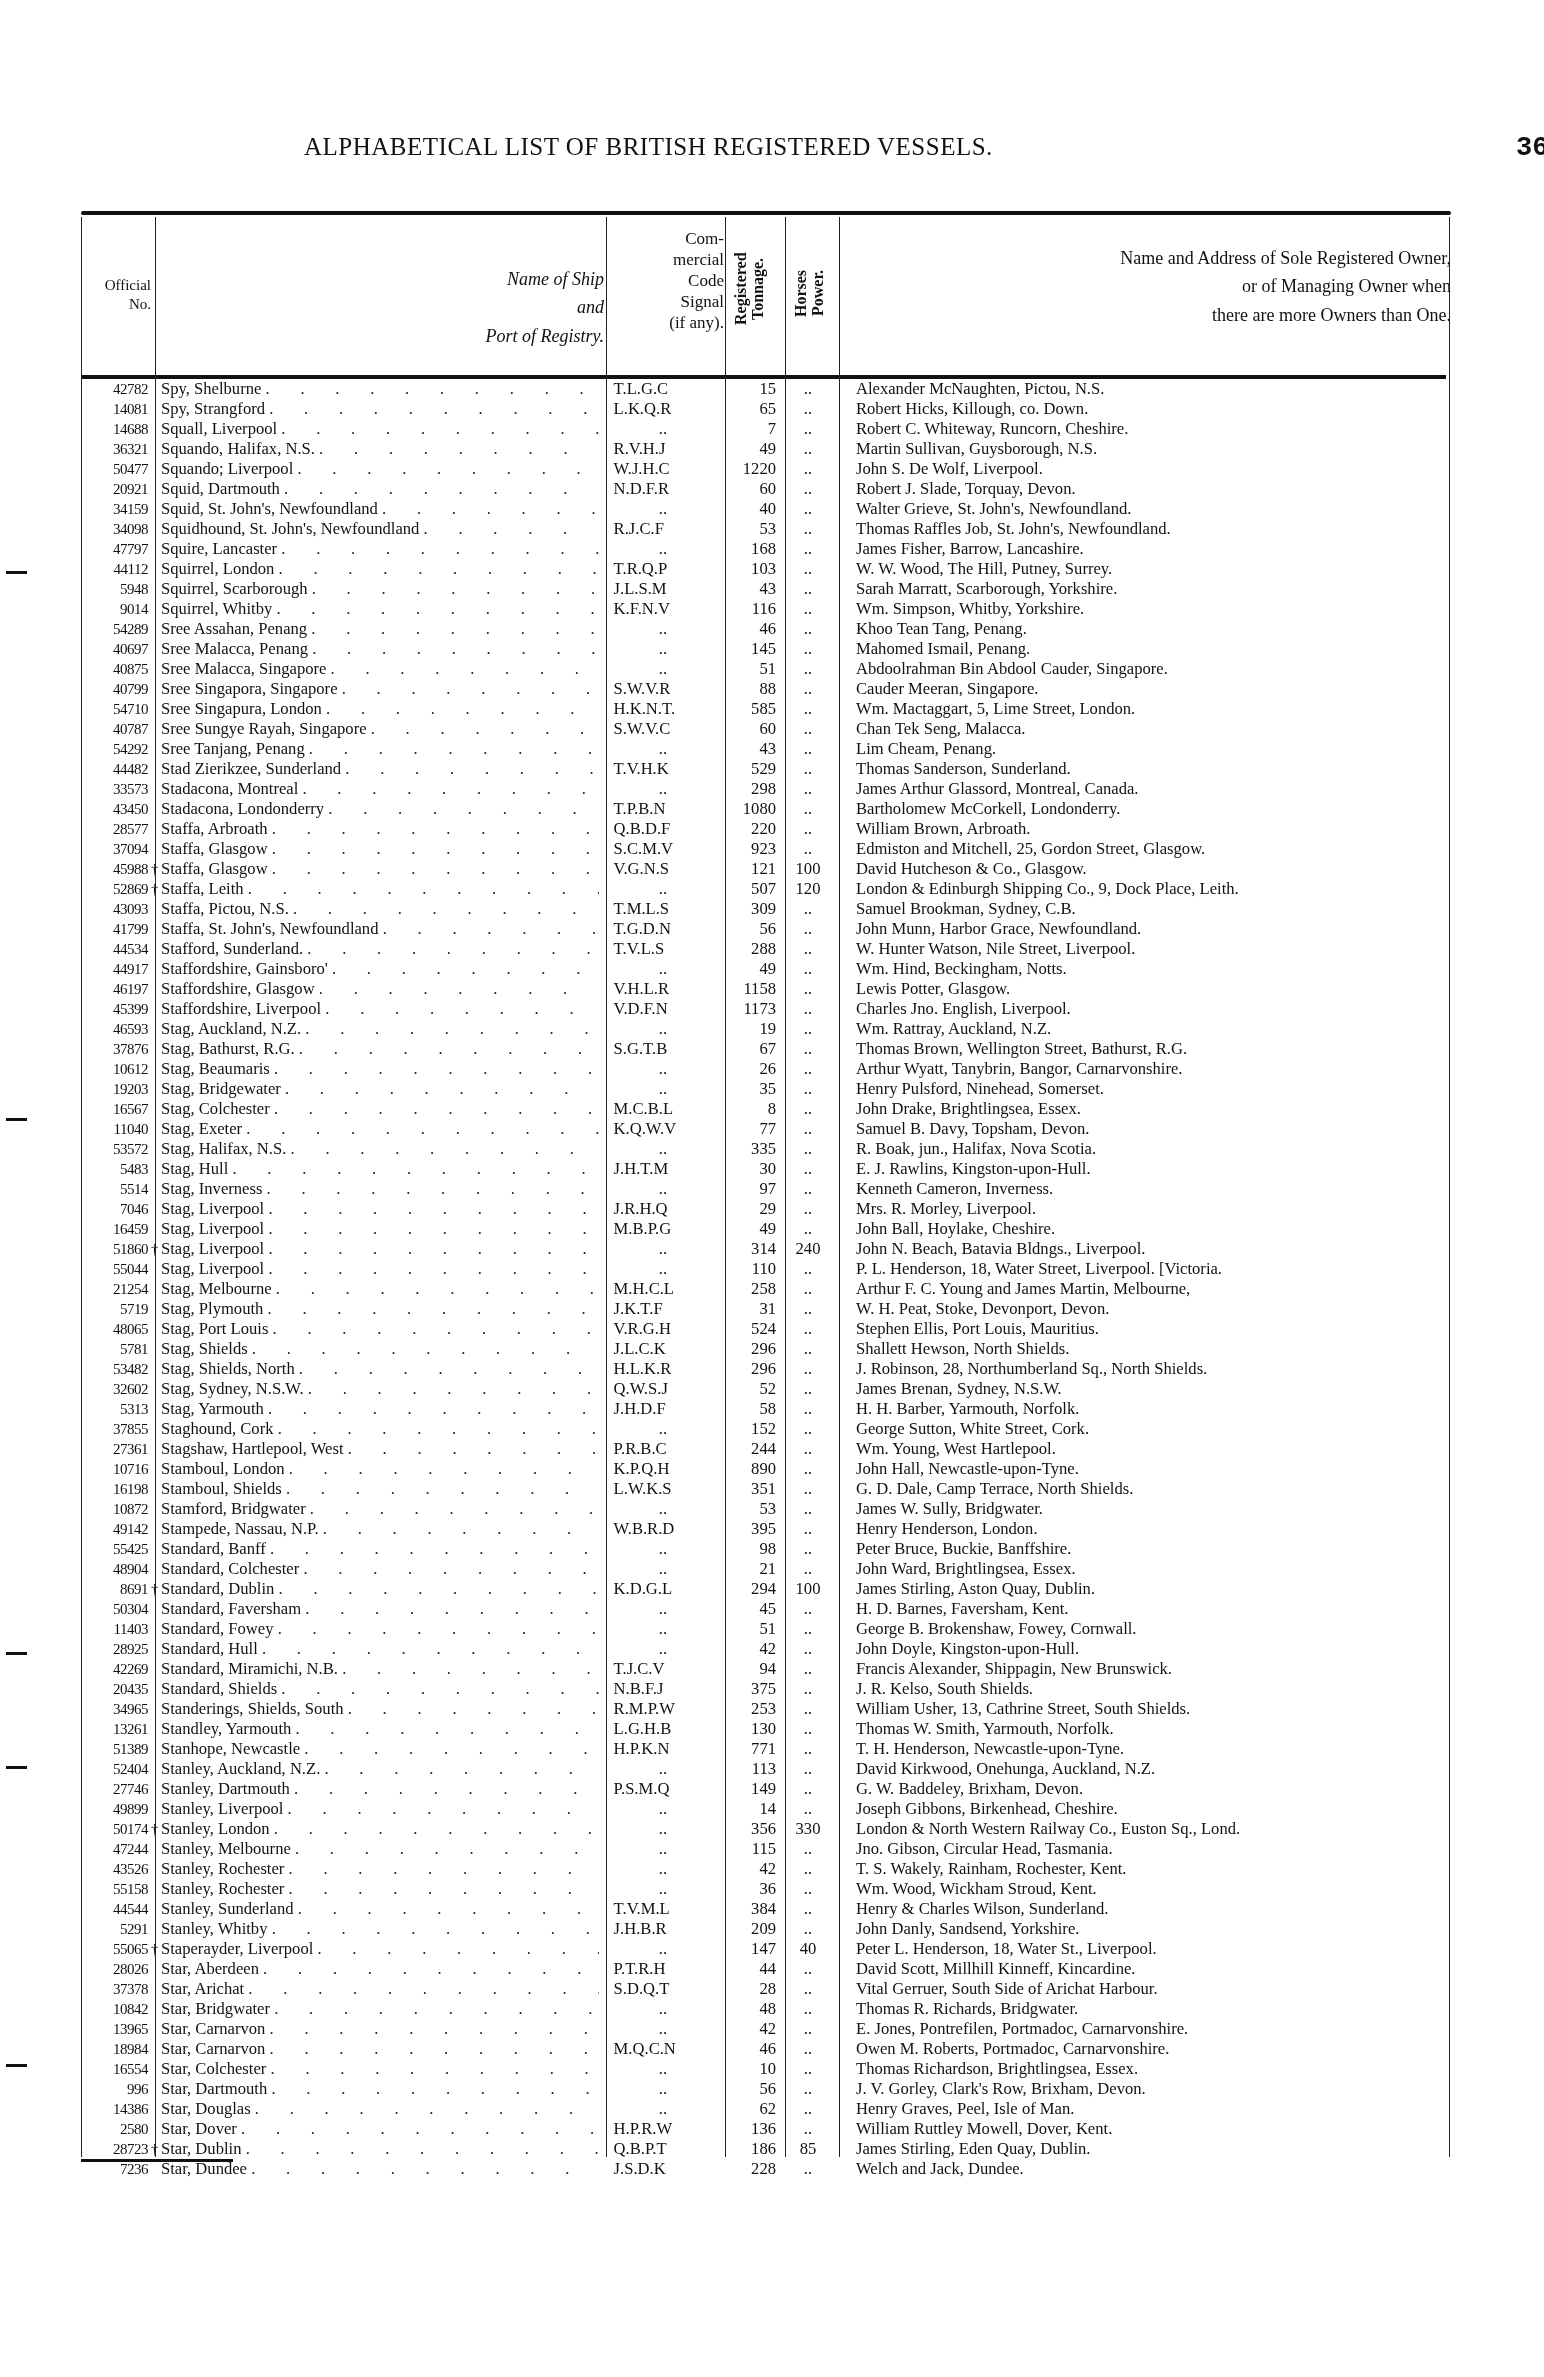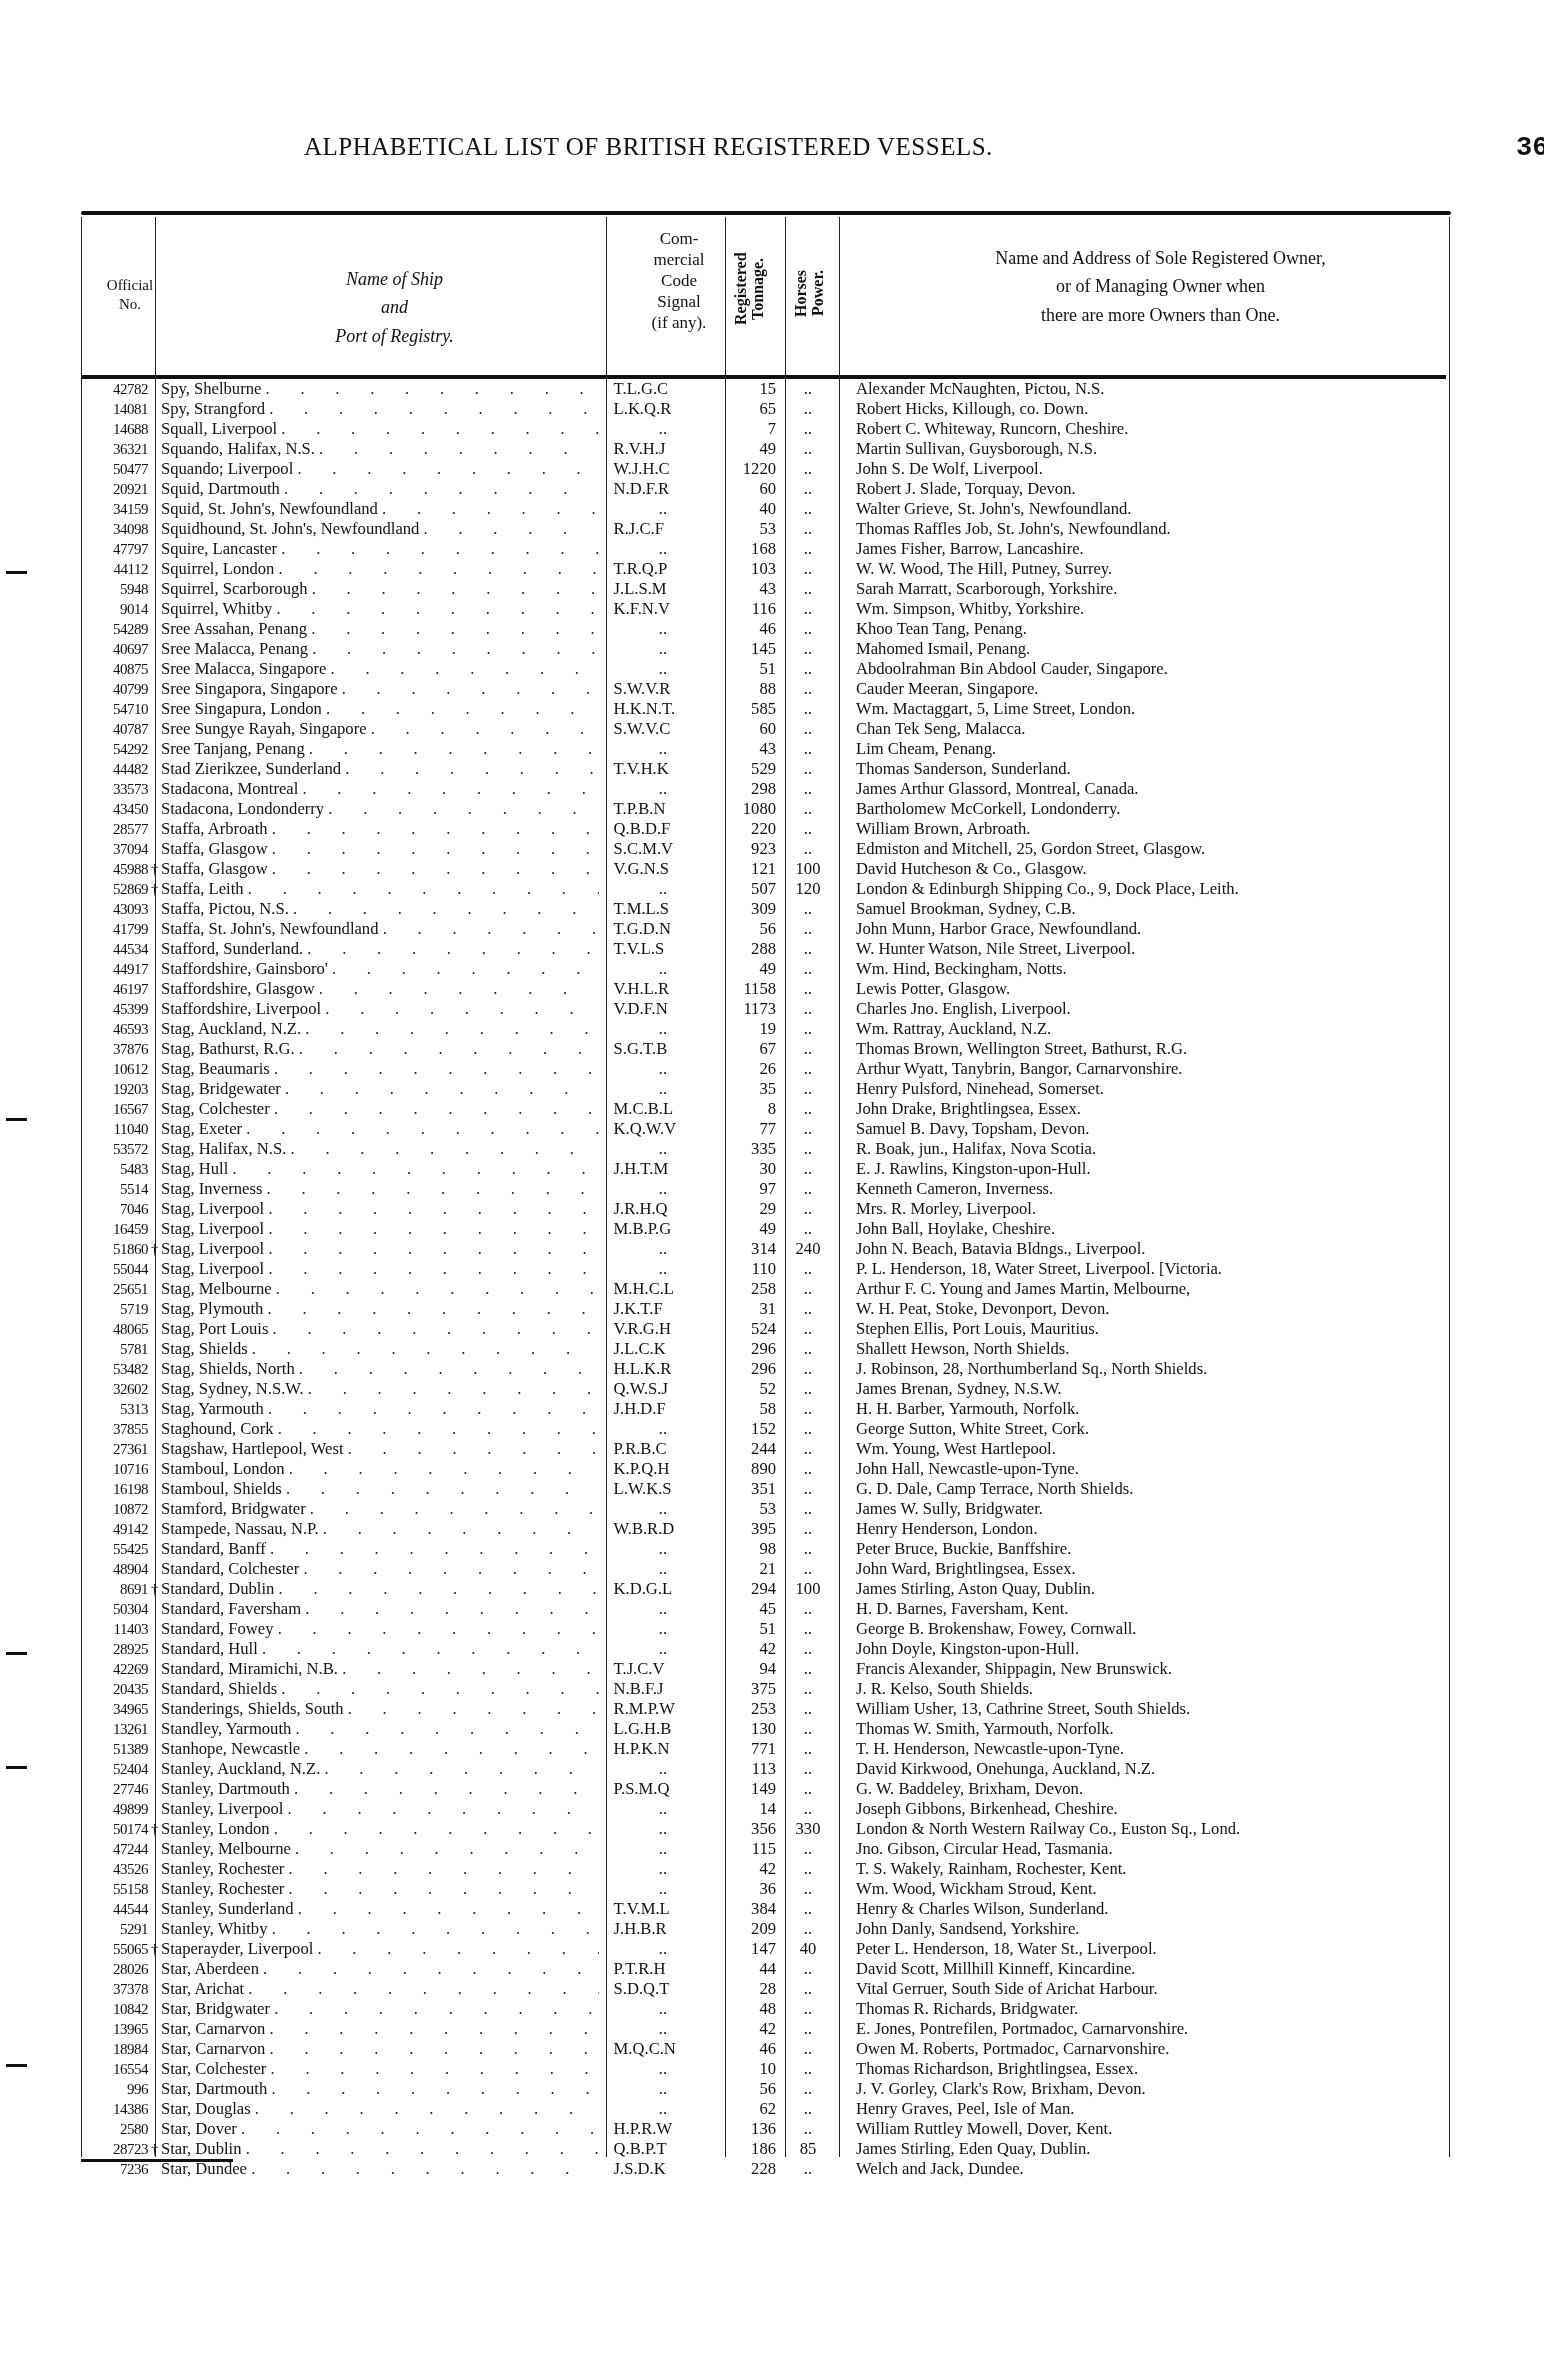--- a/index.html
+++ b/index.html
@@ -6,21 +6,21 @@
   body { width: 1545px; height: 2378px; position: relative; overflow: hidden;
          font-family: "Liberation Serif", "DejaVu Serif", serif; color: #111; }
   .running-head { position: absolute; top: 133px; left: 0; width: 1545px; height: 38px; }
   .running-title { position: absolute; left: 304px; top: 0; font-size: 25px; letter-spacing: 0.5px; }
   .page-number { position: absolute; left: 1516px; top: 0; font-size: 27px; font-weight: bold; font-family: Liberation Mono, monospace; }
   .table-wrap { position: absolute; left: 81px; top: 211px; width: 1370px; }
   .rule-top { position: absolute; left: 0; top: 0; width: 1370px; height: 3.8px; background: #111; border-radius: 1.9px; }
   .header { position: absolute; top: 5.7px; left: 0; width: 1370px; height: 158px; }
   .rule-head { position: absolute; left: 0; top: 164px; width: 1365px; height: 3.8px; background: #111; }
   .col-line { position: absolute; width: 1.4px; background: #222; }
-  .hcell { position: absolute; text-align: center; font-size: 18px; line-height: 28.5px; margin-left: 14px; }
+  .hcell { position: absolute; text-align: right; font-size: 18px; line-height: 28.5px; }
   .hrot { position: absolute; font-size: 16px; font-weight: bold; line-height: 17px;
           writing-mode: vertical-rl; transform: rotate(180deg); text-align: center; }
   .body-rows { position: absolute; top: 168px; left: 0; width: 1370px; }
   .row { position: relative; height: 20px; font-size: 16.6px; line-height: 20px; white-space: nowrap; }
   .c-no { position: absolute; left: 0; width: 67px; text-align: right; font-size: 15px; letter-spacing: -0.5px; }
   .c-dag { position: absolute; left: 70px; width: 7.6px; font-size: 14.3px; }
   .c-name { position: absolute; left: 80px; width: 438px; overflow: hidden; }
   .c-name .leader { letter-spacing: 13.3px; color: #222; }
   .c-code { position: absolute; left: 525px; width: 114px; text-align: left; padding-left: 7.6px; }
   .c-code.empty { text-align: center; padding-left: 0; }
@@ -432,21 +432,21 @@
       </div>
       <div class="row">
         <span class="c-no">55044</span>
         <span class="c-name"><span>Stag, Liverpool</span> <span class="leader">. . . . . . . . . . . .</span></span>
         <span class="c-code empty">..</span>
         <span class="c-ton">110</span>
         <span class="c-hp">..</span>
         <span class="c-owner">P. L. Henderson, 18, Water Street, Liverpool.   [Victoria.</span>
       </div>
       <div class="row">
-        <span class="c-no">25651</span>
+        <span class="c-no">21254</span>
         <span class="c-name"><span>Stag, Melbourne</span> <span class="leader">. . . . . . . . . . . .</span></span>
         <span class="c-code">M.H.C.L</span>
         <span class="c-ton">258</span>
         <span class="c-hp">..</span>
         <span class="c-owner">Arthur F. C. Young and James Martin, Melbourne,</span>
       </div>
       <div class="row">
         <span class="c-no">5719</span>
         <span class="c-name"><span>Stag, Plymouth</span> <span class="leader">. . . . . . . . . . . .</span></span>
         <span class="c-code">J.K.T.F</span>

